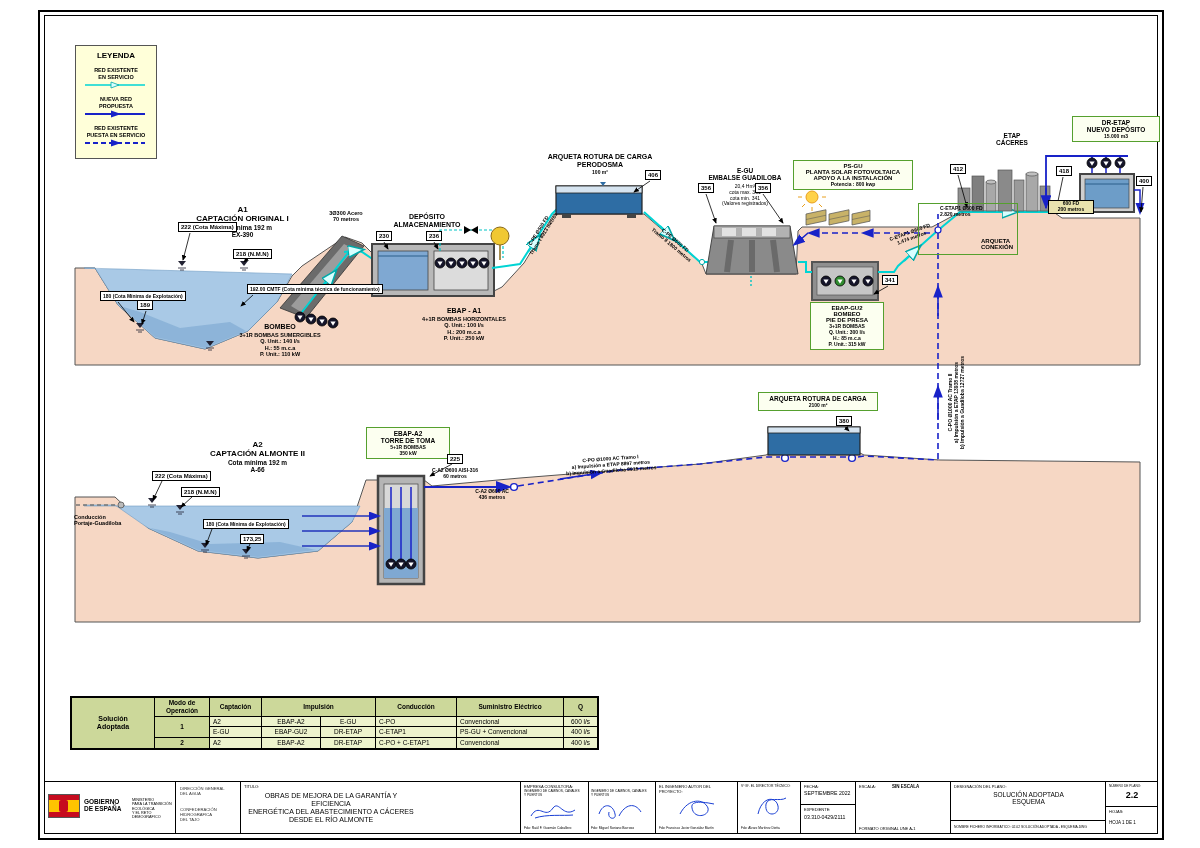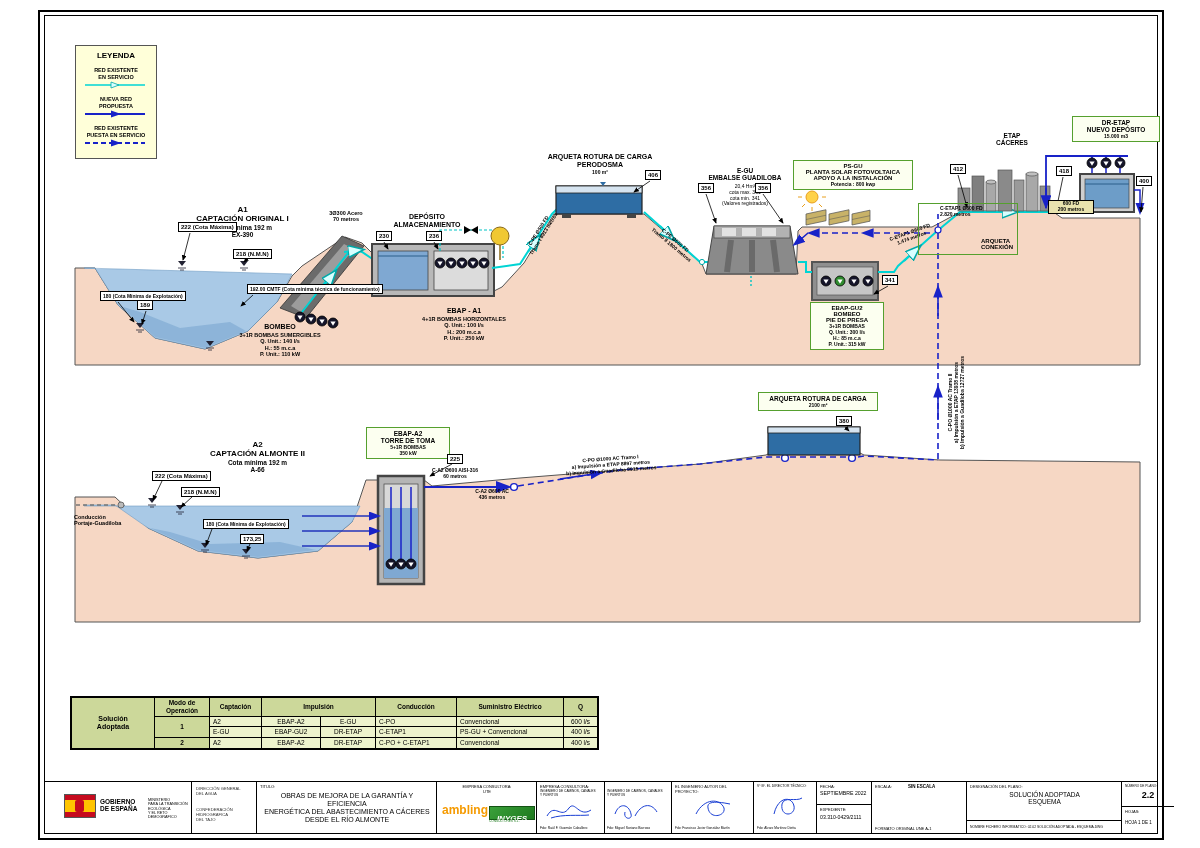--- a/index.html
+++ b/index.html
@@ -25,21 +25,21 @@
   #legend .li{font:bold 5.5px/6.5px "Liberation Sans",sans-serif;margin-top:7px;white-space:pre-line;}
   #legend svg{display:block;margin:1px auto 0;}
   
   #soltable{position:absolute;left:70px;top:696px;z-index:5;border-collapse:collapse;}
   #soltable td{border:1px solid #000;font:6.5px/1.2 "Liberation Sans",sans-serif;padding:1px 3px;}
   #soltable .hd{background:#ccd89a;font-weight:bold;text-align:center;}
   #soltable .bd{background:#edf3cd;}
   #soltable .ctr{text-align:center;}
   #soltable{border:2px solid #000;}
   
-  .tbc{position:absolute;top:782px;height:52px;border-left:1px solid #000;z-index:5;margin-left:16px;}
+  .tbc{position:absolute;top:782px;height:52px;border-left:1px solid #000;z-index:5;}
   .tbl{font:4px "Liberation Sans",sans-serif;position:absolute;}
   .sig{stroke:#1a3fd4;fill:none;stroke-width:1;}
 </style>
 </head>
 <body>
 <div id="sheet">
 
 <div class="frame" style="left:38px;top:10px;width:1122px;height:826px;"></div>
 <div class="frame2" style="left:44px;top:15px;width:1112px;height:817px;"></div>
 
@@ -504,29 +504,20 @@
 DEL TAJO</div>
 </div>
 
 <div class="tbc" style="left:240px;width:180px;">
   <div class="tbl" style="left:3px;top:2px;">TITULO:</div>
   <div class="lbl ml c" style="left:4px;top:10px;width:172px;font-size:7px;">OBRAS DE MEJORA DE LA GARANTÍA Y EFICIENCIA
 ENERGÉTICA DEL ABASTECIMIENTO A CÁCERES
 DESDE EL RÍO ALMONTE</div>
 </div>
 
-<div class="tbc" style="left:420px;width:100px;">
-  <div class="tbl ml c" style="left:0;top:2px;width:100px;">EMPRESA CONSULTORA:
-UTE</div>
-  <div class="lbl b" style="left:5px;top:22px;font-size:12px;color:#f59a00;">ambling</div>
-  <div style="position:absolute;left:52px;top:24px;width:44px;height:12px;background:linear-gradient(135deg,#3aa03a,#1e7a1e);border:1px solid #145214;text-align:center;">
-    <span class="b" style="font-size:8px;color:#fff;font-style:italic;">INYGES</span>
-  </div>
-  <div class="lbl" style="left:52px;top:38px;font-size:3.2px;color:#1e7a1e;">CONSULTORES S.L.</div>
-</div>
 
 <div class="tbc" style="left:520px;width:135px;">
   <div class="tbl" style="left:3px;top:2px;">EMPRESA CONSULTORA:</div>
   <div class="lbl ml" style="left:3px;top:8px;width:62px;font-size:3.2px;">INGENIERO DE CAMINOS, CANALES
 Y PUERTOS</div>
   <div class="lbl ml" style="left:70px;top:8px;width:62px;font-size:3.2px;">INGENIERO DE CAMINOS, CANALES
 Y PUERTOS</div>
   <svg width="50" height="22" style="position:absolute;left:8px;top:18px;">
         <path class="sig" d="M2,16 C10,2 16,20 24,8 C30,0 34,18 46,10 M6,18 C18,14 34,16 44,15"></path>
       </svg>

